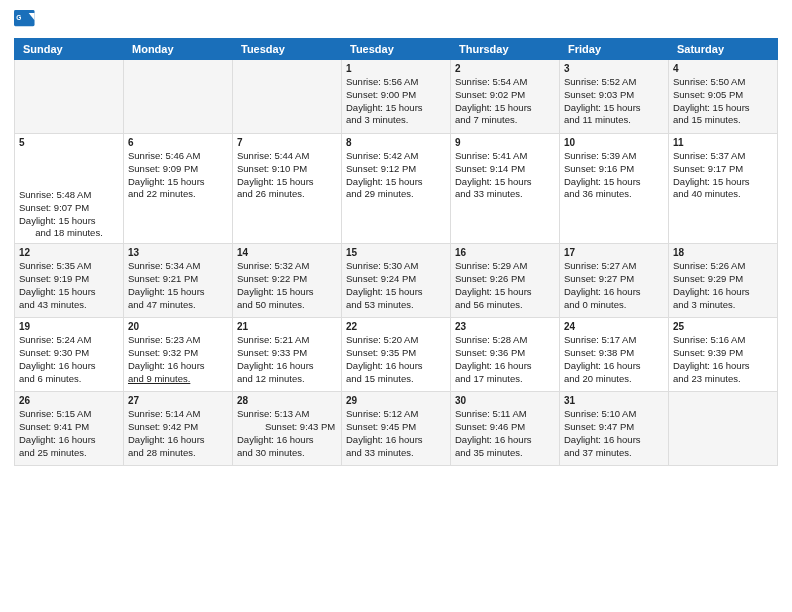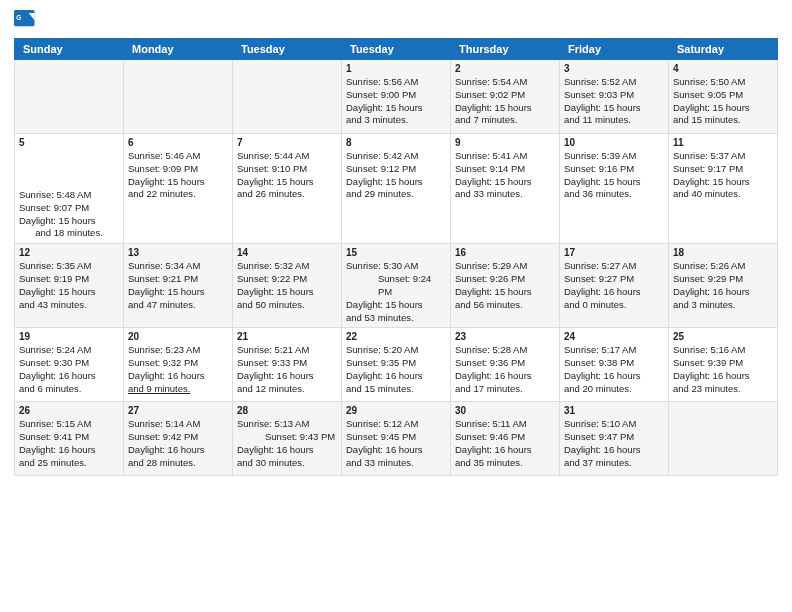--- a/index.html
+++ b/index.html
@@ -232,21 +232,21 @@
           <td>
             <span class="day-num">14</span>
             <span style="display: block; line-height: 1.35;">Sunrise: 5:32 AM</span>
             <span style="display: block; line-height: 1.35;">Sunset: 9:22 PM</span>
             <span style="display: block; line-height: 1.35;">Daylight: 15 hours</span>
             <span style="display: block; line-height: 1.35;">and 50 minutes.</span>
           </td>
           <td>
             <span class="day-num">15</span>
             <span style="display: block; line-height: 1.35;">Sunrise: 5:30 AM</span>
-            <span style="display: block; line-height: 1.35; margin-left: 32px;">Sunset: 9:24 PM</span>
+            <span style="display: block; line-height: 1.35;">Sunset: 9:24 PM</span>
             <span style="display: block; line-height: 1.35;">Daylight: 15 hours</span>
             <span style="display: block; line-height: 1.35;">and 53 minutes.</span>
           </td>
           <td>
             <span class="day-num">16</span>
             <span style="display: block; line-height: 1.35;">Sunrise: 5:29 AM</span>
             <span style="display: block; line-height: 1.35;">Sunset: 9:26 PM</span>
             <span style="display: block; line-height: 1.35;">Daylight: 15 hours</span>
             <span style="display: block; line-height: 1.35;">and 56 minutes.</span>
           </td>

